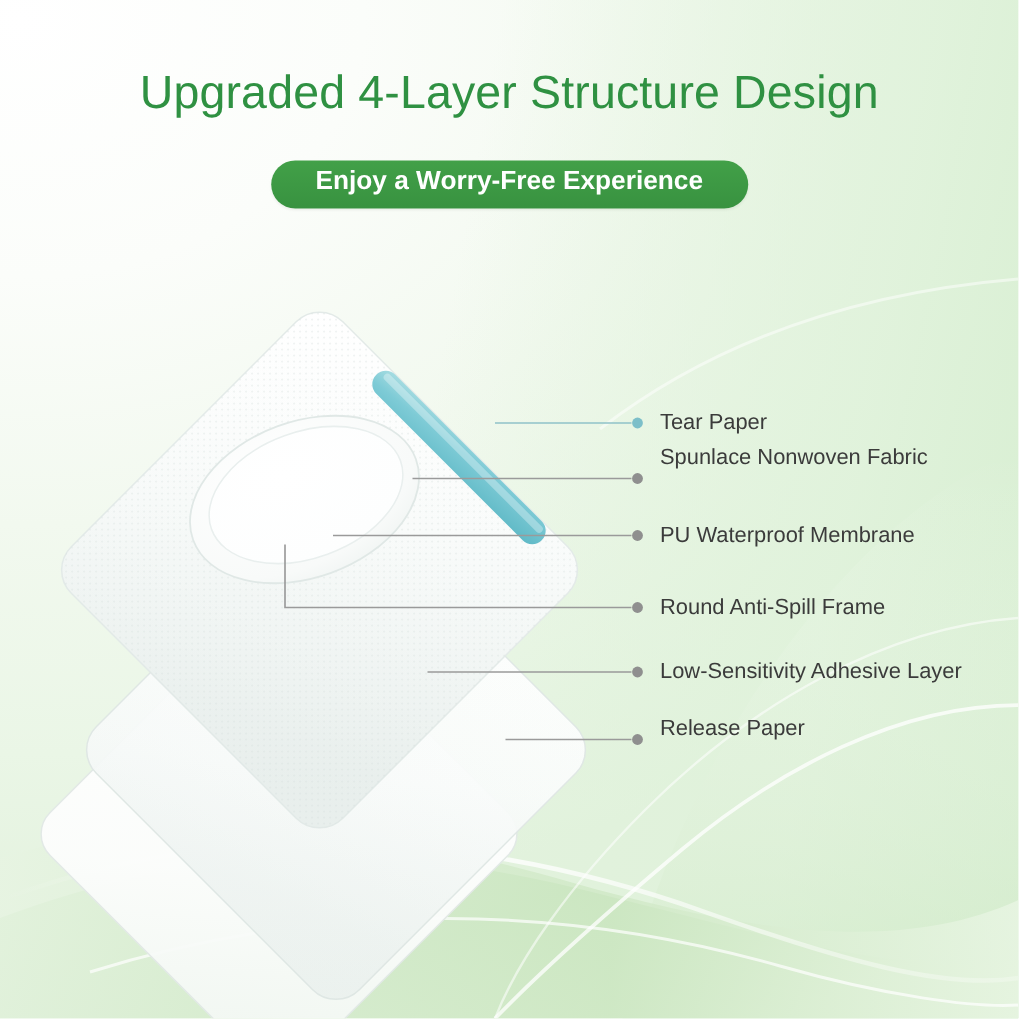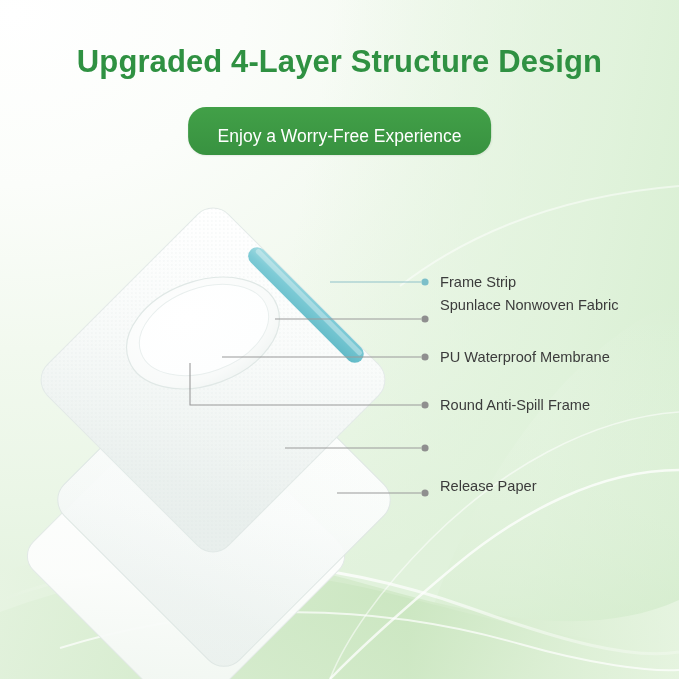--- a/index.html
+++ b/index.html
@@ -18,28 +18,28 @@
   }
   .bg-tintR{
     position:absolute;inset:0;
     background:linear-gradient(100deg, rgba(255,255,255,0) 42%, rgba(223,242,218,.85) 78%, rgba(214,238,208,.95) 100%);
   }
   .wave{position:absolute;left:0;top:0;width:679px;height:679px;}
 
   
   .title{
     position:absolute;left:0;top:44px;width:679px;text-align:center;
-    font-size:31px;font-weight:bold;letter-spacing:.1px;
+    font-size:31px;font-weight:normal;letter-spacing:.1px;
     color:#2f9142;white-space:nowrap;
   }
   .badge{
     position:absolute;left:50%;transform:translateX(-50%);top:107px;
-    padding:19px 30px 8px;border-radius:18px;
+    padding:3px 30px 8px;border-radius:18px;
     background:linear-gradient(180deg,#42a048 0%,#389240 100%);
-    color:#ffffff;font-size:17.5px;font-weight:normal;white-space:nowrap;
+    color:#ffffff;font-size:17.5px;font-weight:bold;white-space:nowrap;
     box-shadow:0 1px 2px rgba(0,0,0,.07);
   }
 
   
   .product{position:absolute;left:0;top:0;width:679px;height:679px;}
 
   
   .callouts{position:absolute;left:0;top:0;width:679px;height:679px;}
   .calloutlabel{
     position:absolute;left:440px;
@@ -194,19 +194,20 @@
     <g>
       <circle cx="425" cy="282" r="3.6" fill="#7cbfc9"></circle>
       <circle cx="425" cy="319" r="3.6" fill="#8f8f8f"></circle>
       <circle cx="425" cy="357" r="3.6" fill="#8f8f8f"></circle>
       <circle cx="425" cy="405" r="3.6" fill="#8f8f8f"></circle>
       <circle cx="425" cy="448" r="3.6" fill="#8f8f8f"></circle>
       <circle cx="425" cy="493" r="3.6" fill="#8f8f8f"></circle>
     </g>
   </svg>
 
-  <div class="calloutlabel" style="top:282px">Frame Strip</div>
+  <div class="calloutlabel" style="top:282px">Tear Paper</div>
   <div class="calloutlabel" style="top:305px">Spunlace Nonwoven Fabric</div>
   <div class="calloutlabel" style="top:357px">PU Waterproof Membrane</div>
   <div class="calloutlabel" style="top:405px">Round Anti-Spill Frame</div>
+  <div class="calloutlabel" style="top:448px">Low-Sensitivity Adhesive Layer</div>
   <div class="calloutlabel" style="top:486px">Release Paper</div>
 
 </div>
 
 </body></html>

